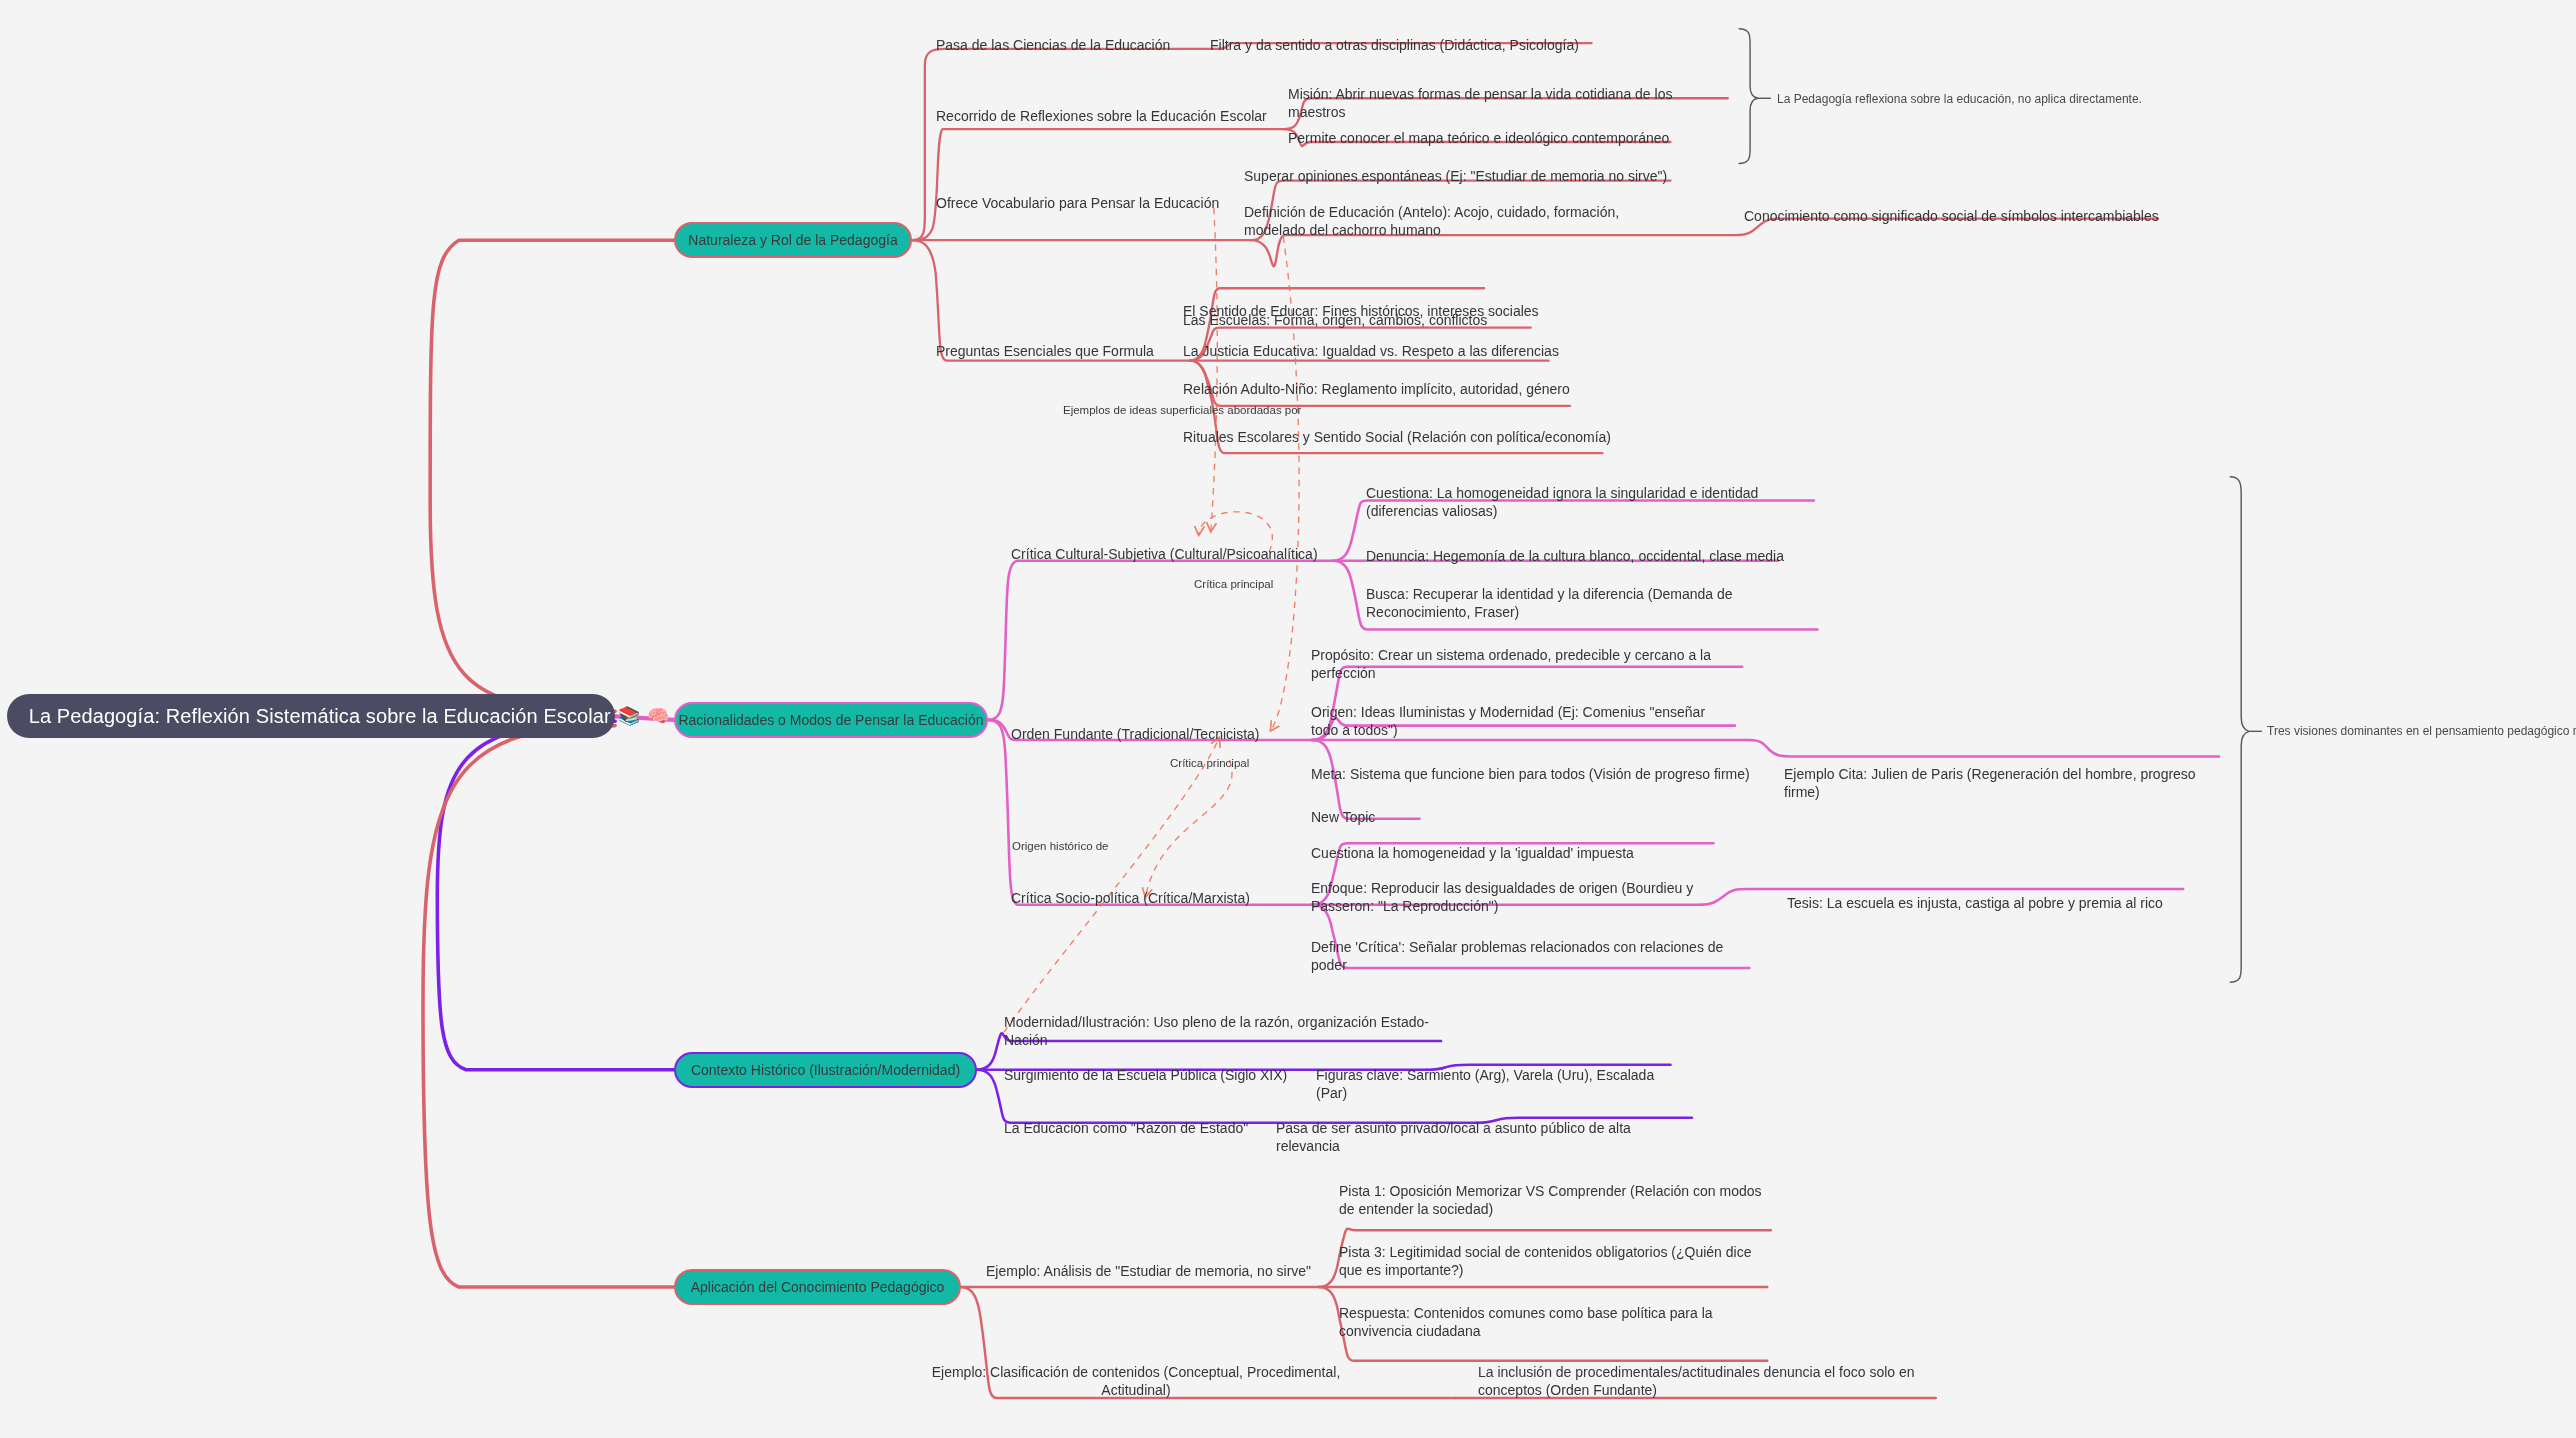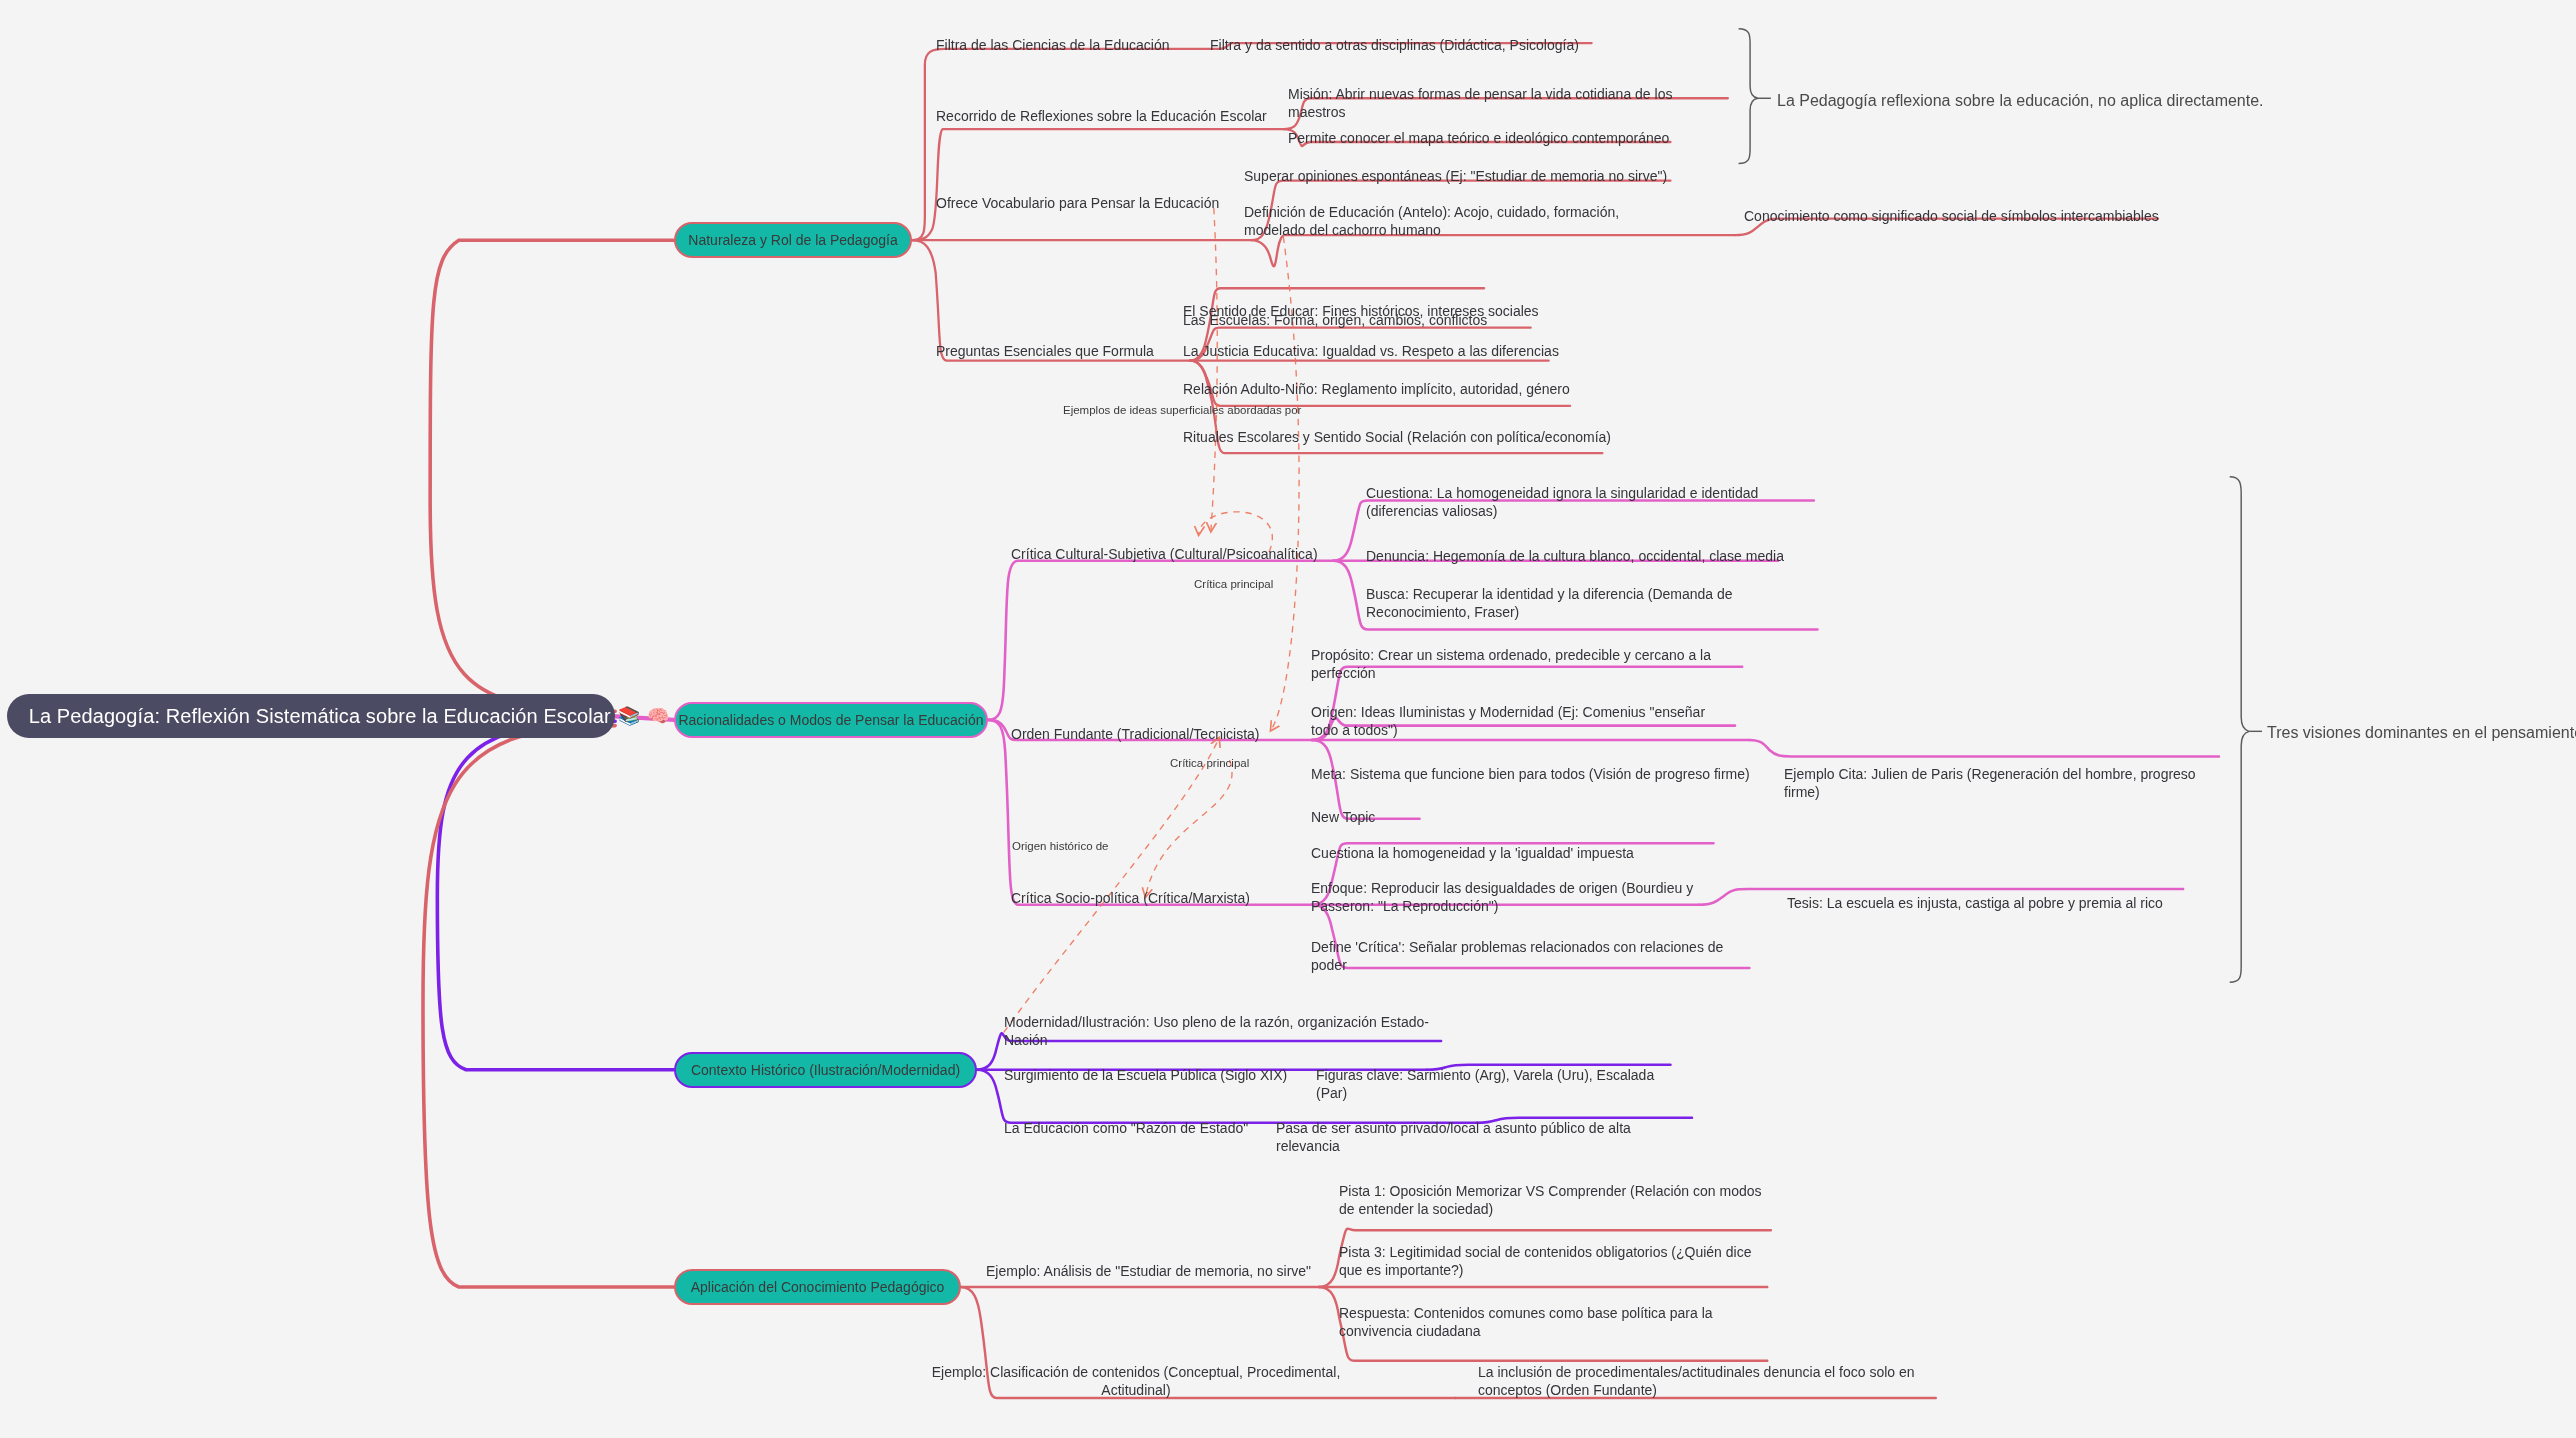--- a/index.html
+++ b/index.html
@@ -70,21 +70,21 @@
     position: absolute;
     font-size: 11.5px;
     color: #3a3a3a;
     white-space: nowrap;
     z-index: 4;
   }
 
   
   .summary-text {
     position: absolute;
-    font-size: 16px;
+    font-size: 12px;
     color: #4a4a4a;
     white-space: nowrap;
     z-index: 4;
   }
 </style>
 </head>
 <body>
 
 <div id="canvas">
 
@@ -213,21 +213,21 @@
   </div>
 
   <div class="branch purple" style="left:674px; top:1052px; width:303px;">
     <span>Contexto Histórico (Ilustración/Modernidad)</span>
   </div>
 
   <div class="branch" style="left:674px; top:1269px; width:287px;">
     <span>Aplicación del Conocimiento Pedagógico</span>
   </div>
 
-  <div class="leaf" style="left:936px; top:37px; width:280px;">Filtra de las Ciencias de la Educación</div>
+  <div class="leaf" style="left:936px; top:37px; width:280px;">Pasa de las Ciencias de la Educación</div>
   <div class="leaf" style="left:1210px; top:37px; width:387px;">Filtra y da sentido a otras disciplinas (Didáctica, Psicología)</div>
 
   <div class="leaf" style="left:936px; top:108px; width:344px;">Recorrido de Reflexiones sobre la Educación Escolar</div>
   <div class="leaf" style="left:1288px; top:86px; width:445px;">Misión: Abrir nuevas formas de pensar la vida cotidiana de los maestros</div>
   <div class="leaf" style="left:1288px; top:130px; width:394px;">Permite conocer el mapa teórico e ideológico contemporáneo</div>
 
   <div class="leaf" style="left:936px; top:195px; width:315px;">Ofrece Vocabulario para Pensar la Educación</div>
   <div class="leaf" style="left:1244px; top:168px; width:430px;">Superar opiniones espontáneas (Ej: "Estudiar de memoria no sirve")</div>
   <div class="leaf" style="left:1244px; top:204px; width:430px;">Definición de Educación (Antelo): Acojo, cuidado, formación, modelado del cachorro humano</div>
   <div class="leaf" style="left:1744px; top:208px; width:423px;">Conocimiento como significado social de símbolos intercambiables</div>

